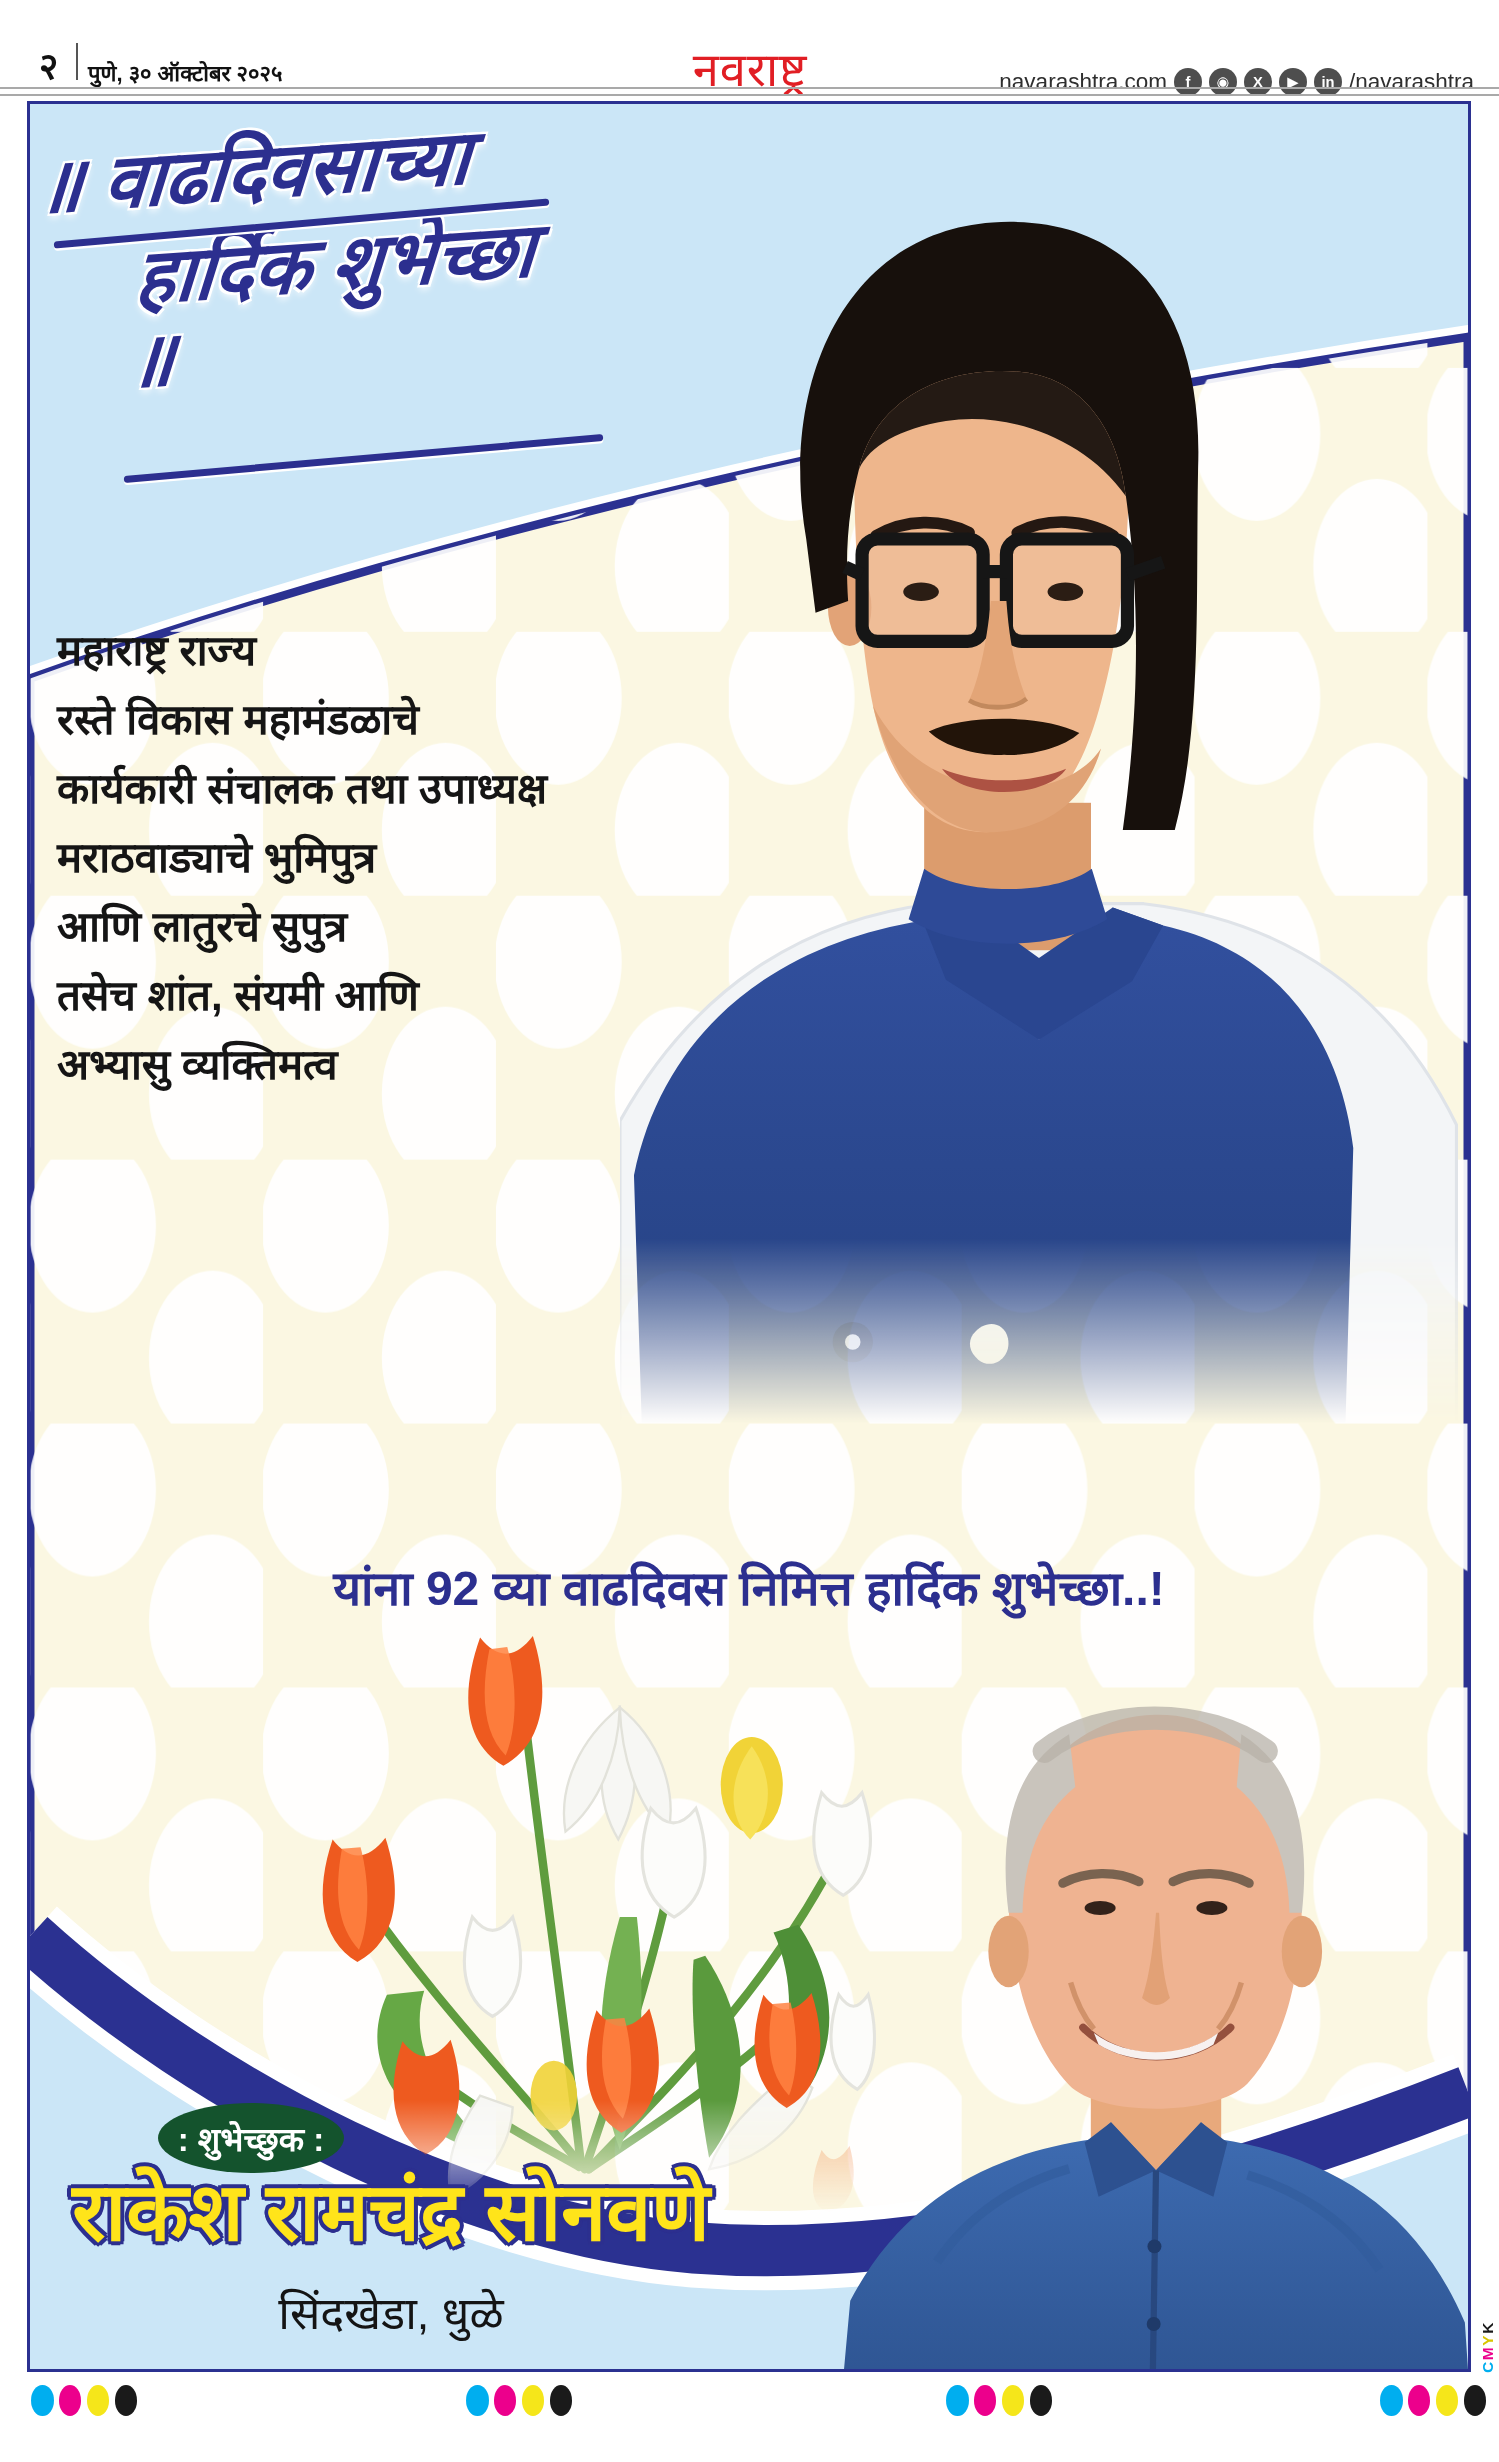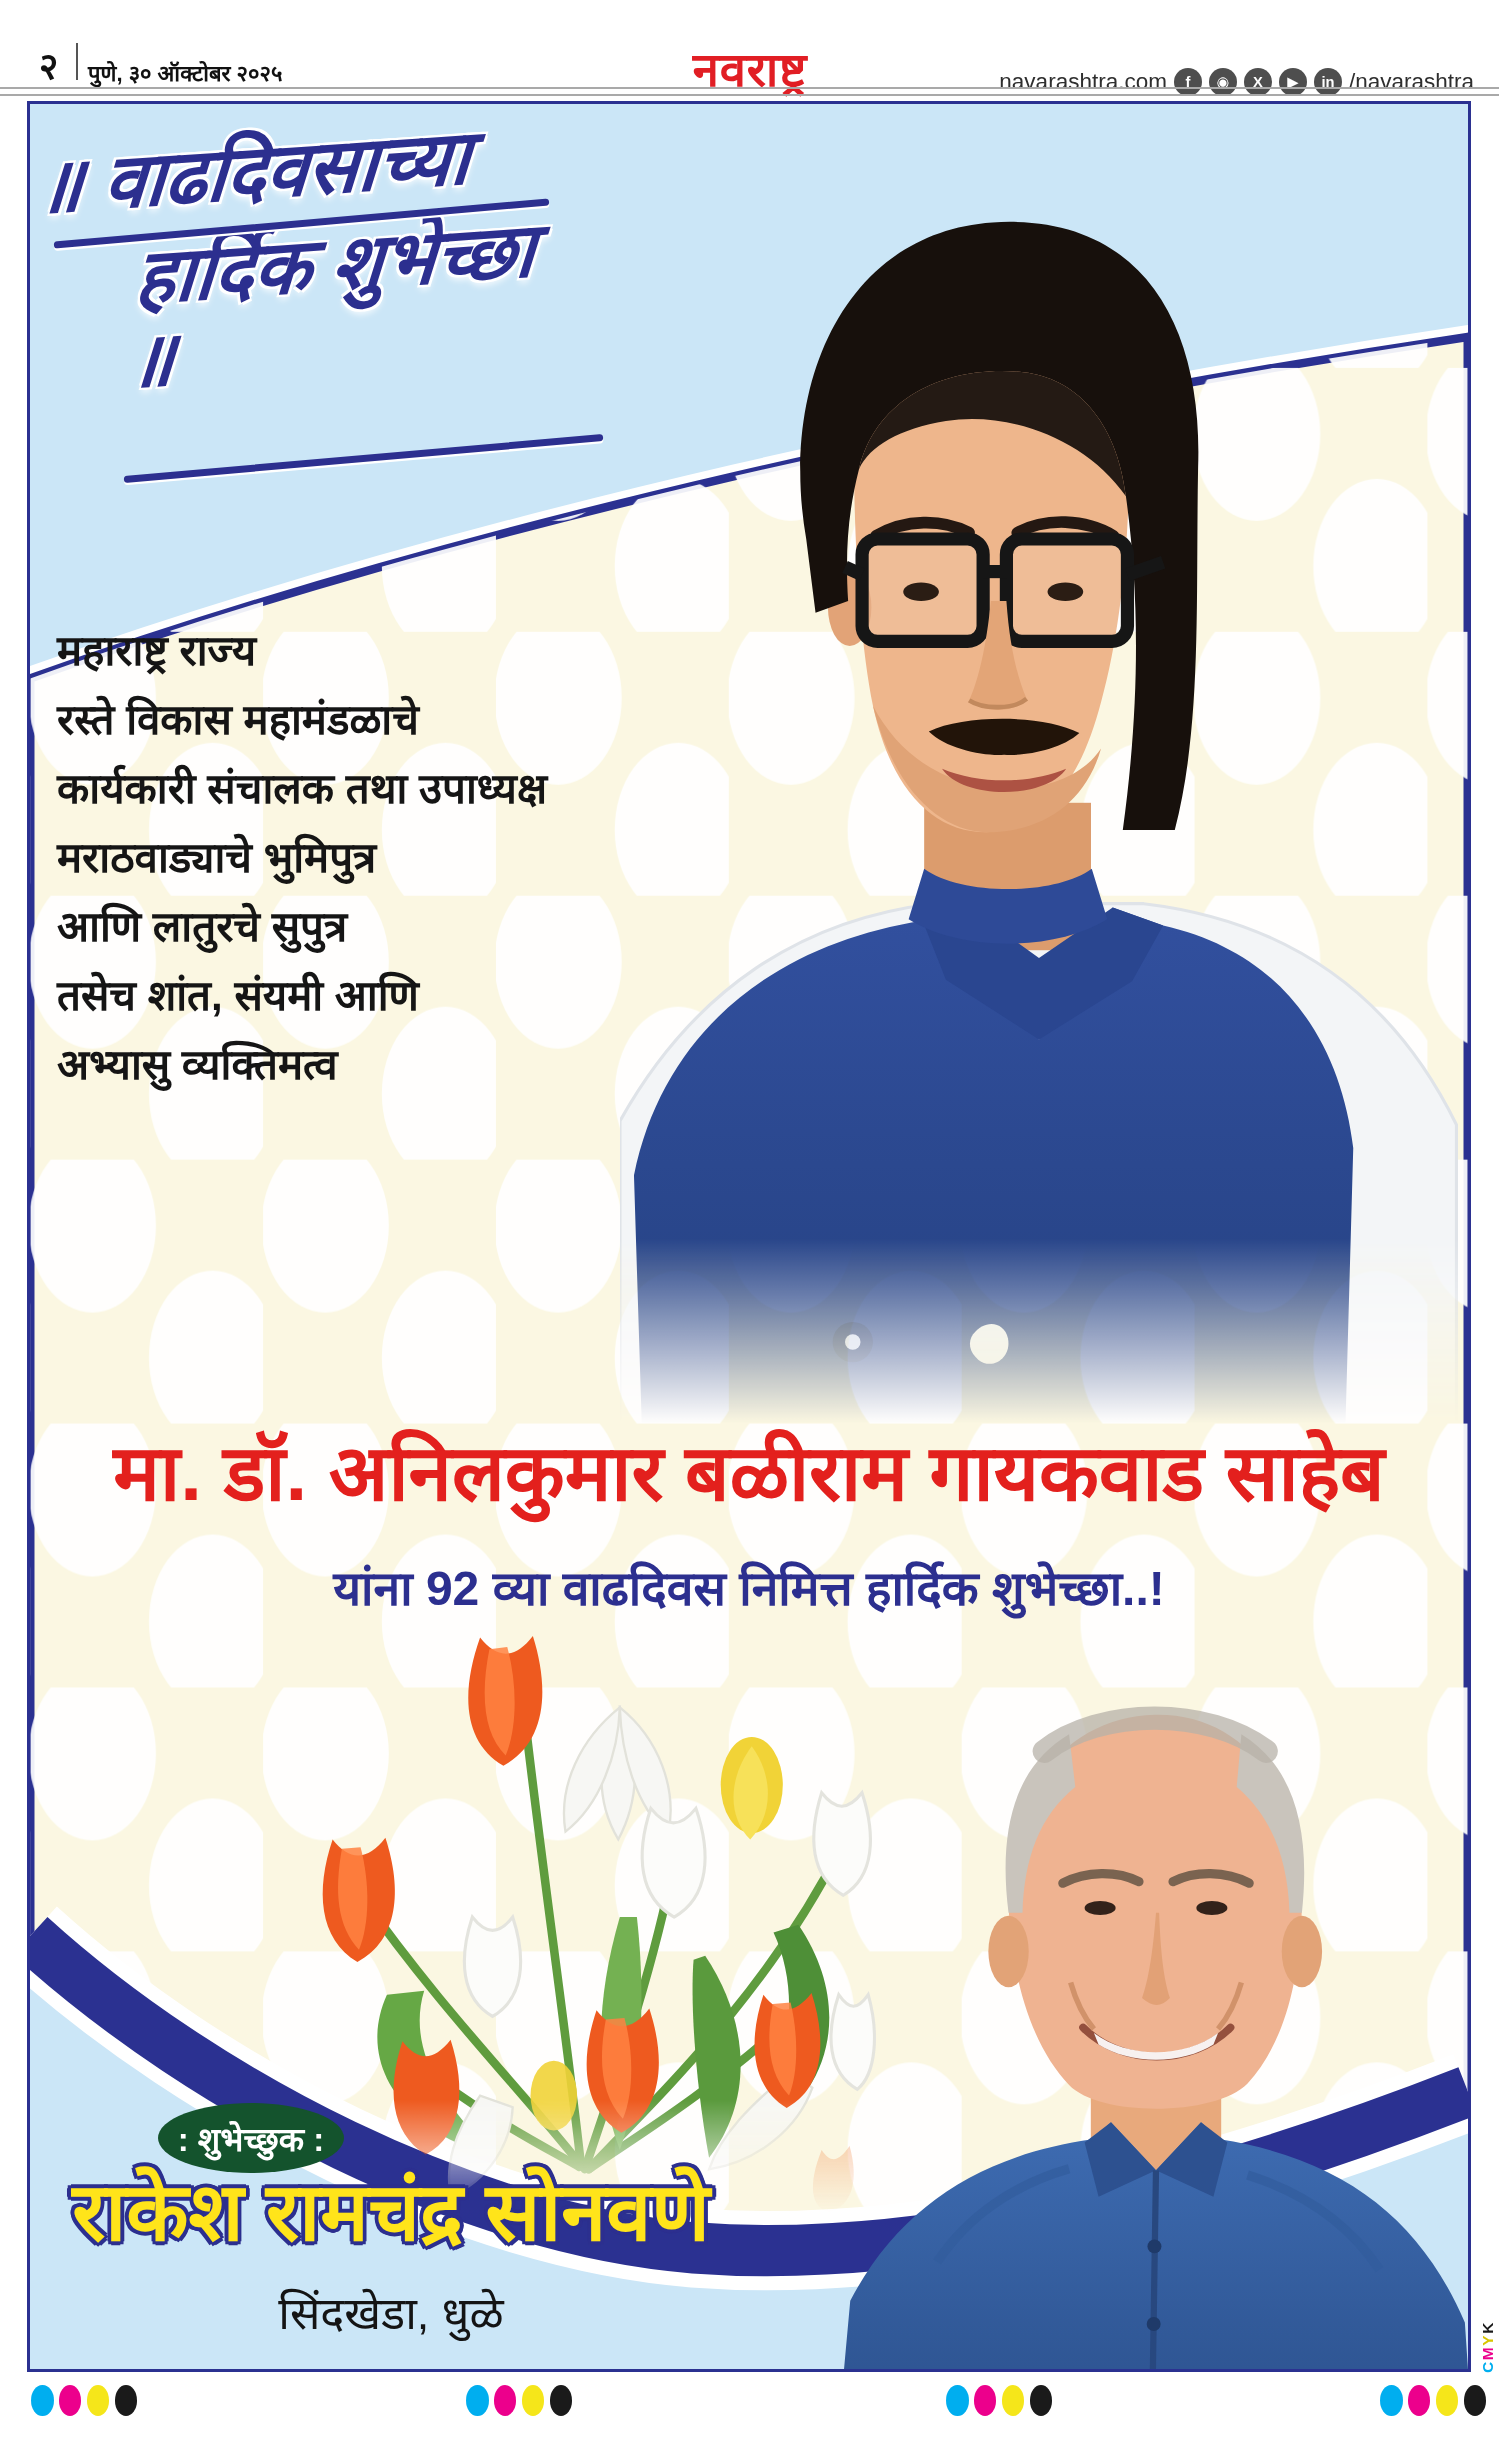--- a/index.html
+++ b/index.html
@@ -5,21 +5,21 @@
   html,body{margin:0;padding:0;}
   body{width:1500px;height:2462px;position:relative;background:#ffffff;
        font-family:"Liberation Sans","DejaVu Sans",sans-serif;overflow:hidden;}
 
   
   .hdr{position:absolute;left:0;top:0;width:1500px;height:87px;background:#fff;}
   .pagenum{position:absolute;left:39px;top:39px;font-size:37px;font-weight:bold;color:#111;}
   .hdr-vr{position:absolute;left:76px;top:43px;width:2.3px;height:37px;background:#555;}
   .hdr-date{position:absolute;left:88px;top:51px;font-size:22px;font-weight:bold;color:#111;margin-top:6px;}
   .masthead{position:absolute;left:50%;top:36px;transform:translateX(-50%);
-            font-size:47px;font-weight:bold;color:#e11e24;letter-spacing:0.8px;}
+            font-size:47px;font-weight:normal;color:#e11e24;letter-spacing:0.8px;}
   .hdr-right{position:absolute;right:26px;top:48px;display:flex;align-items:center;gap:7px;margin-top:20px;}
   .hdr-site,.hdr-handle{font-size:22.5px;color:#2e2e2e;}
   .soc{width:28px;height:28px;border-radius:50%;background:#4e4e4e;color:#fff;display:flex;
        align-items:center;justify-content:center;font-size:14.7px;font-weight:bold;line-height:1;}
   .rule{position:absolute;left:0;width:1500px;height:2.3px;background:#a9a9a9;}
   .rule1{top:87px}.rule2{top:94px}
 
   
   .ad{position:absolute;left:27px;top:101px;width:1438px;height:2265px;
       border:3.9px solid #2b3191;background:#cbe6f7;overflow:hidden;}
@@ -286,21 +286,20 @@
   <div class="titles">
     <div>महाराष्ट्र राज्य</div>
     <div>रस्ते विकास महामंडळाचे</div>
     <div>कार्यकारी संचालक तथा उपाध्यक्ष</div>
     <div>मराठवाड्याचे भुमिपुत्र</div>
     <div>आणि लातुरचे सुपुत्र</div>
     <div>तसेच शांत, संयमी आणि</div>
     <div>अभ्यासु व्यक्तिमत्व</div>
   </div>
 
-  <div class="honoree">मा. डॉ. अनिलकुमार बळीराम गायकवाड साहेब</div>
   <div class="wish">यांना 92 व्या वाढदिवस निमित्त हार्दिक शुभेच्छा..!</div>
 
   <div class="badge">: शुभेच्छुक :</div>
   <div class="wisher-name">राकेश रामचंद्र सोनवणे</div>
   <div class="wisher-place">सिंदखेडा, धुळे</div>
 </div>
 
 <div class="reg" style="left:31px">
   <i style="background:#00aeef"></i>
     <i style="background:#ec008c"></i>

